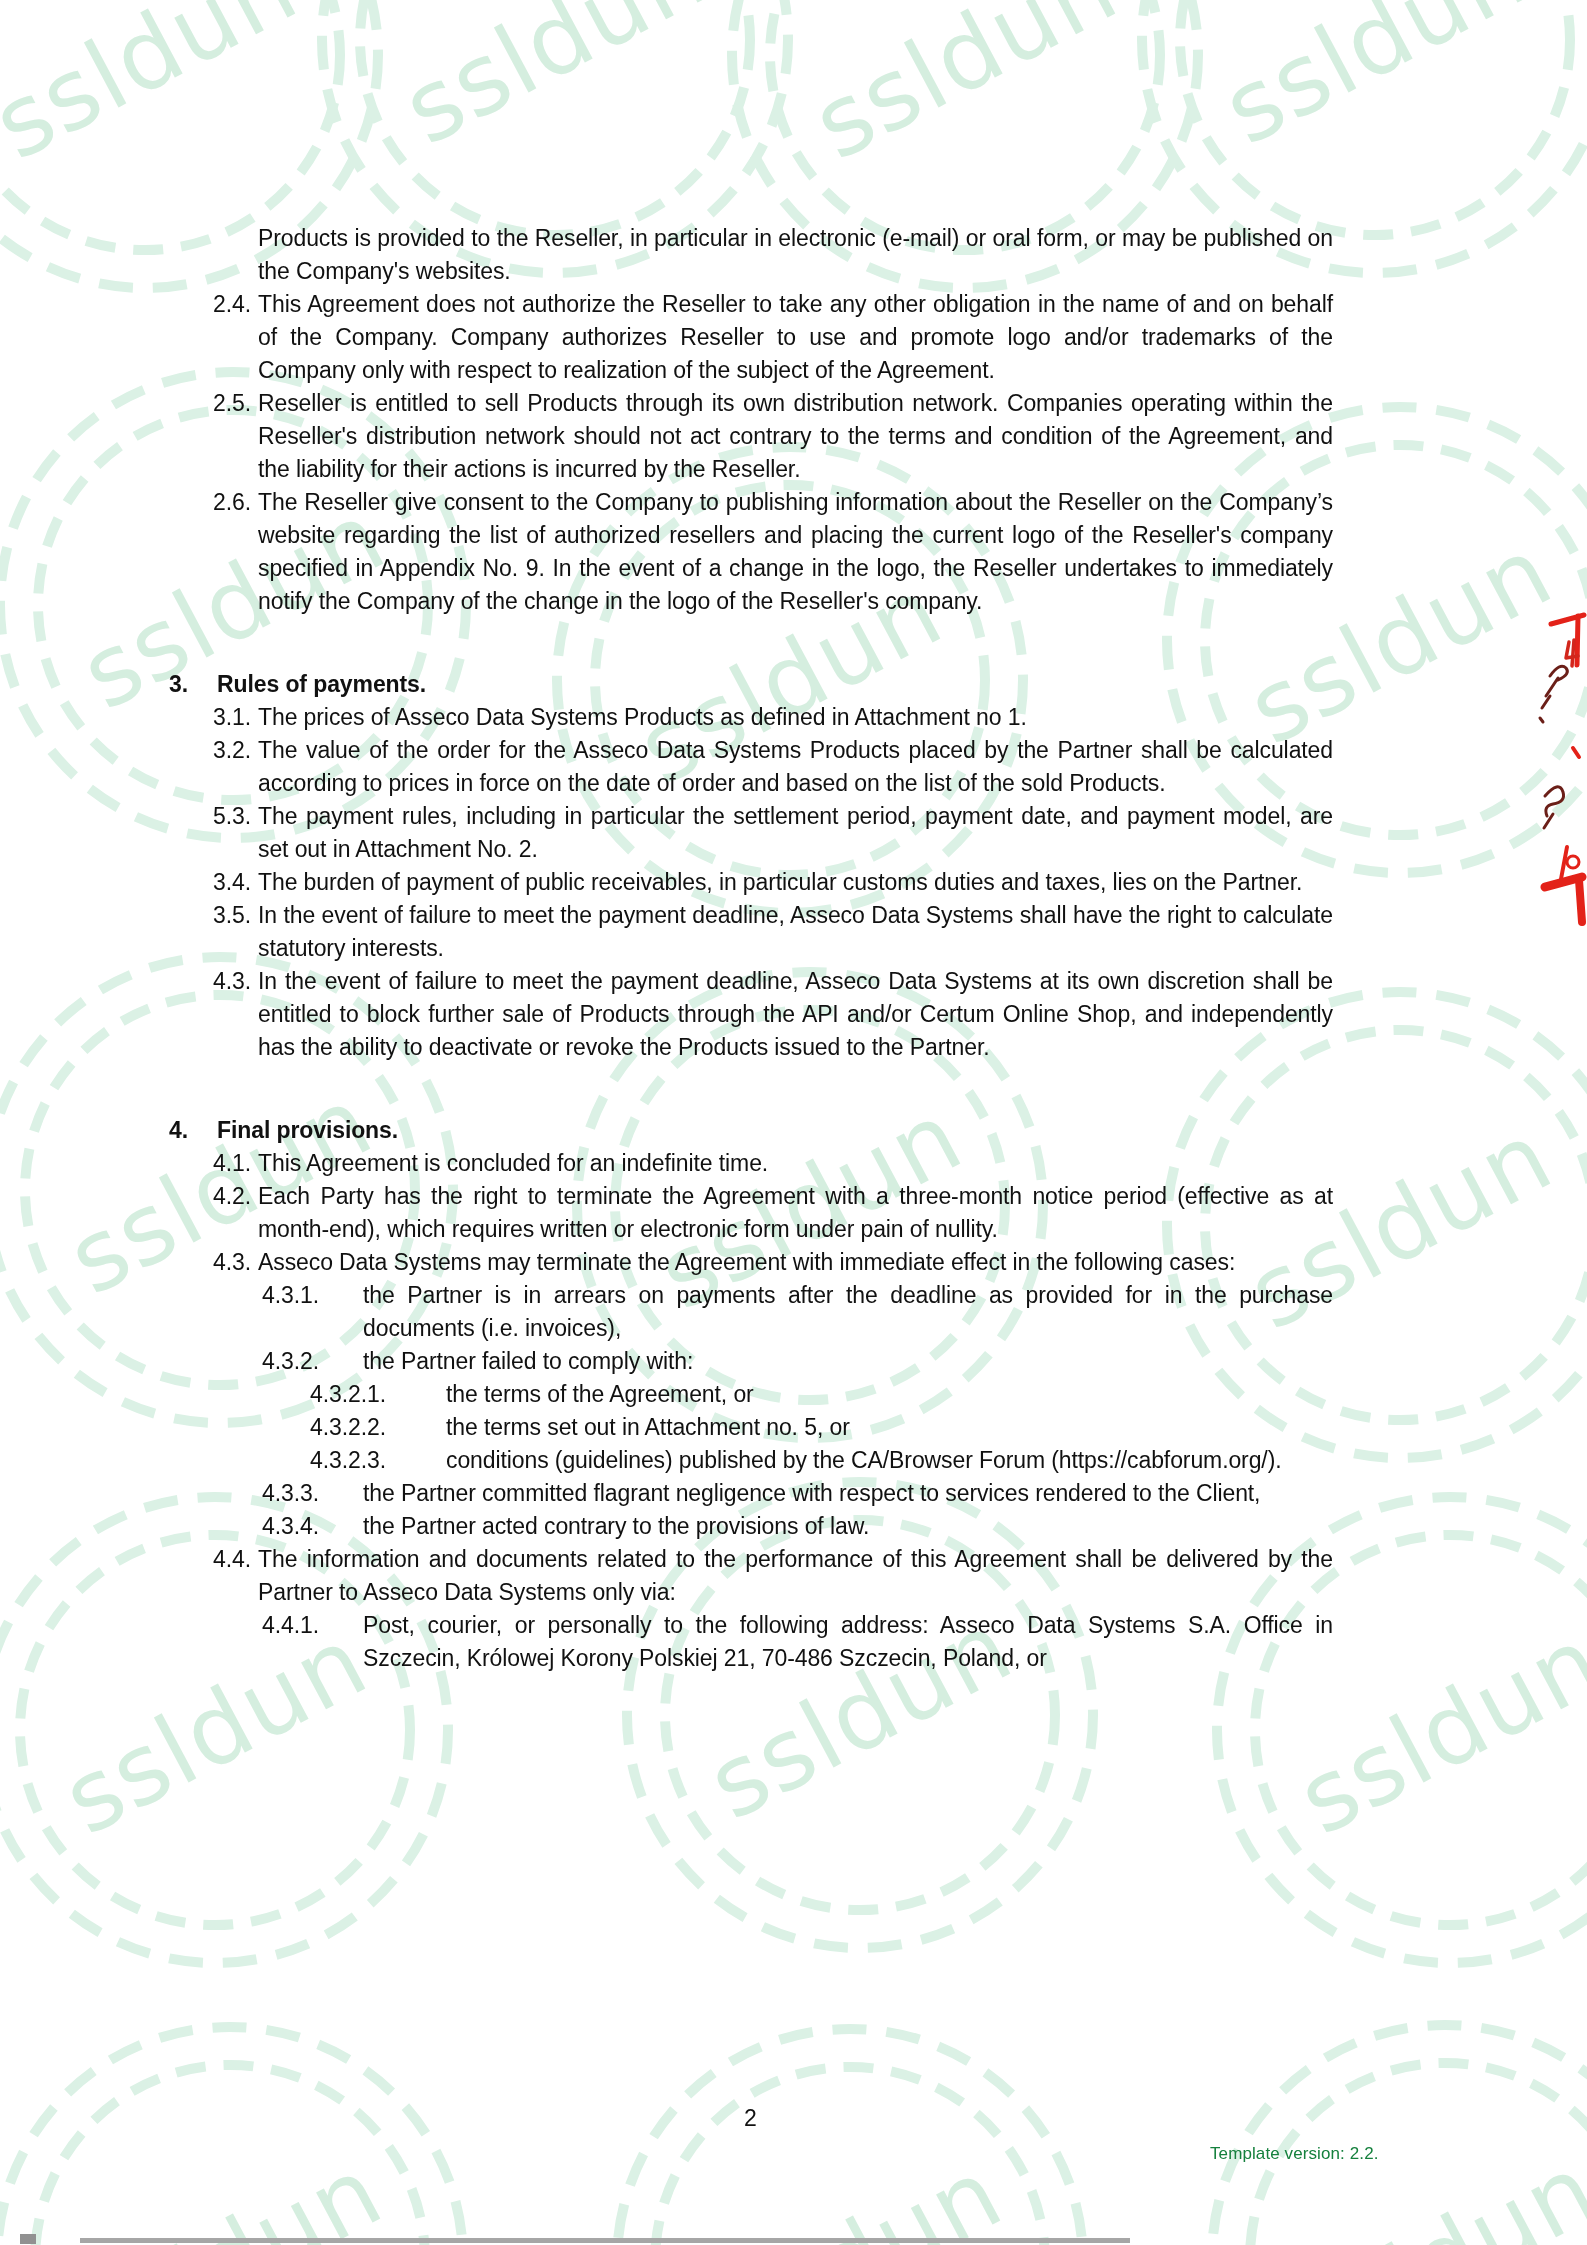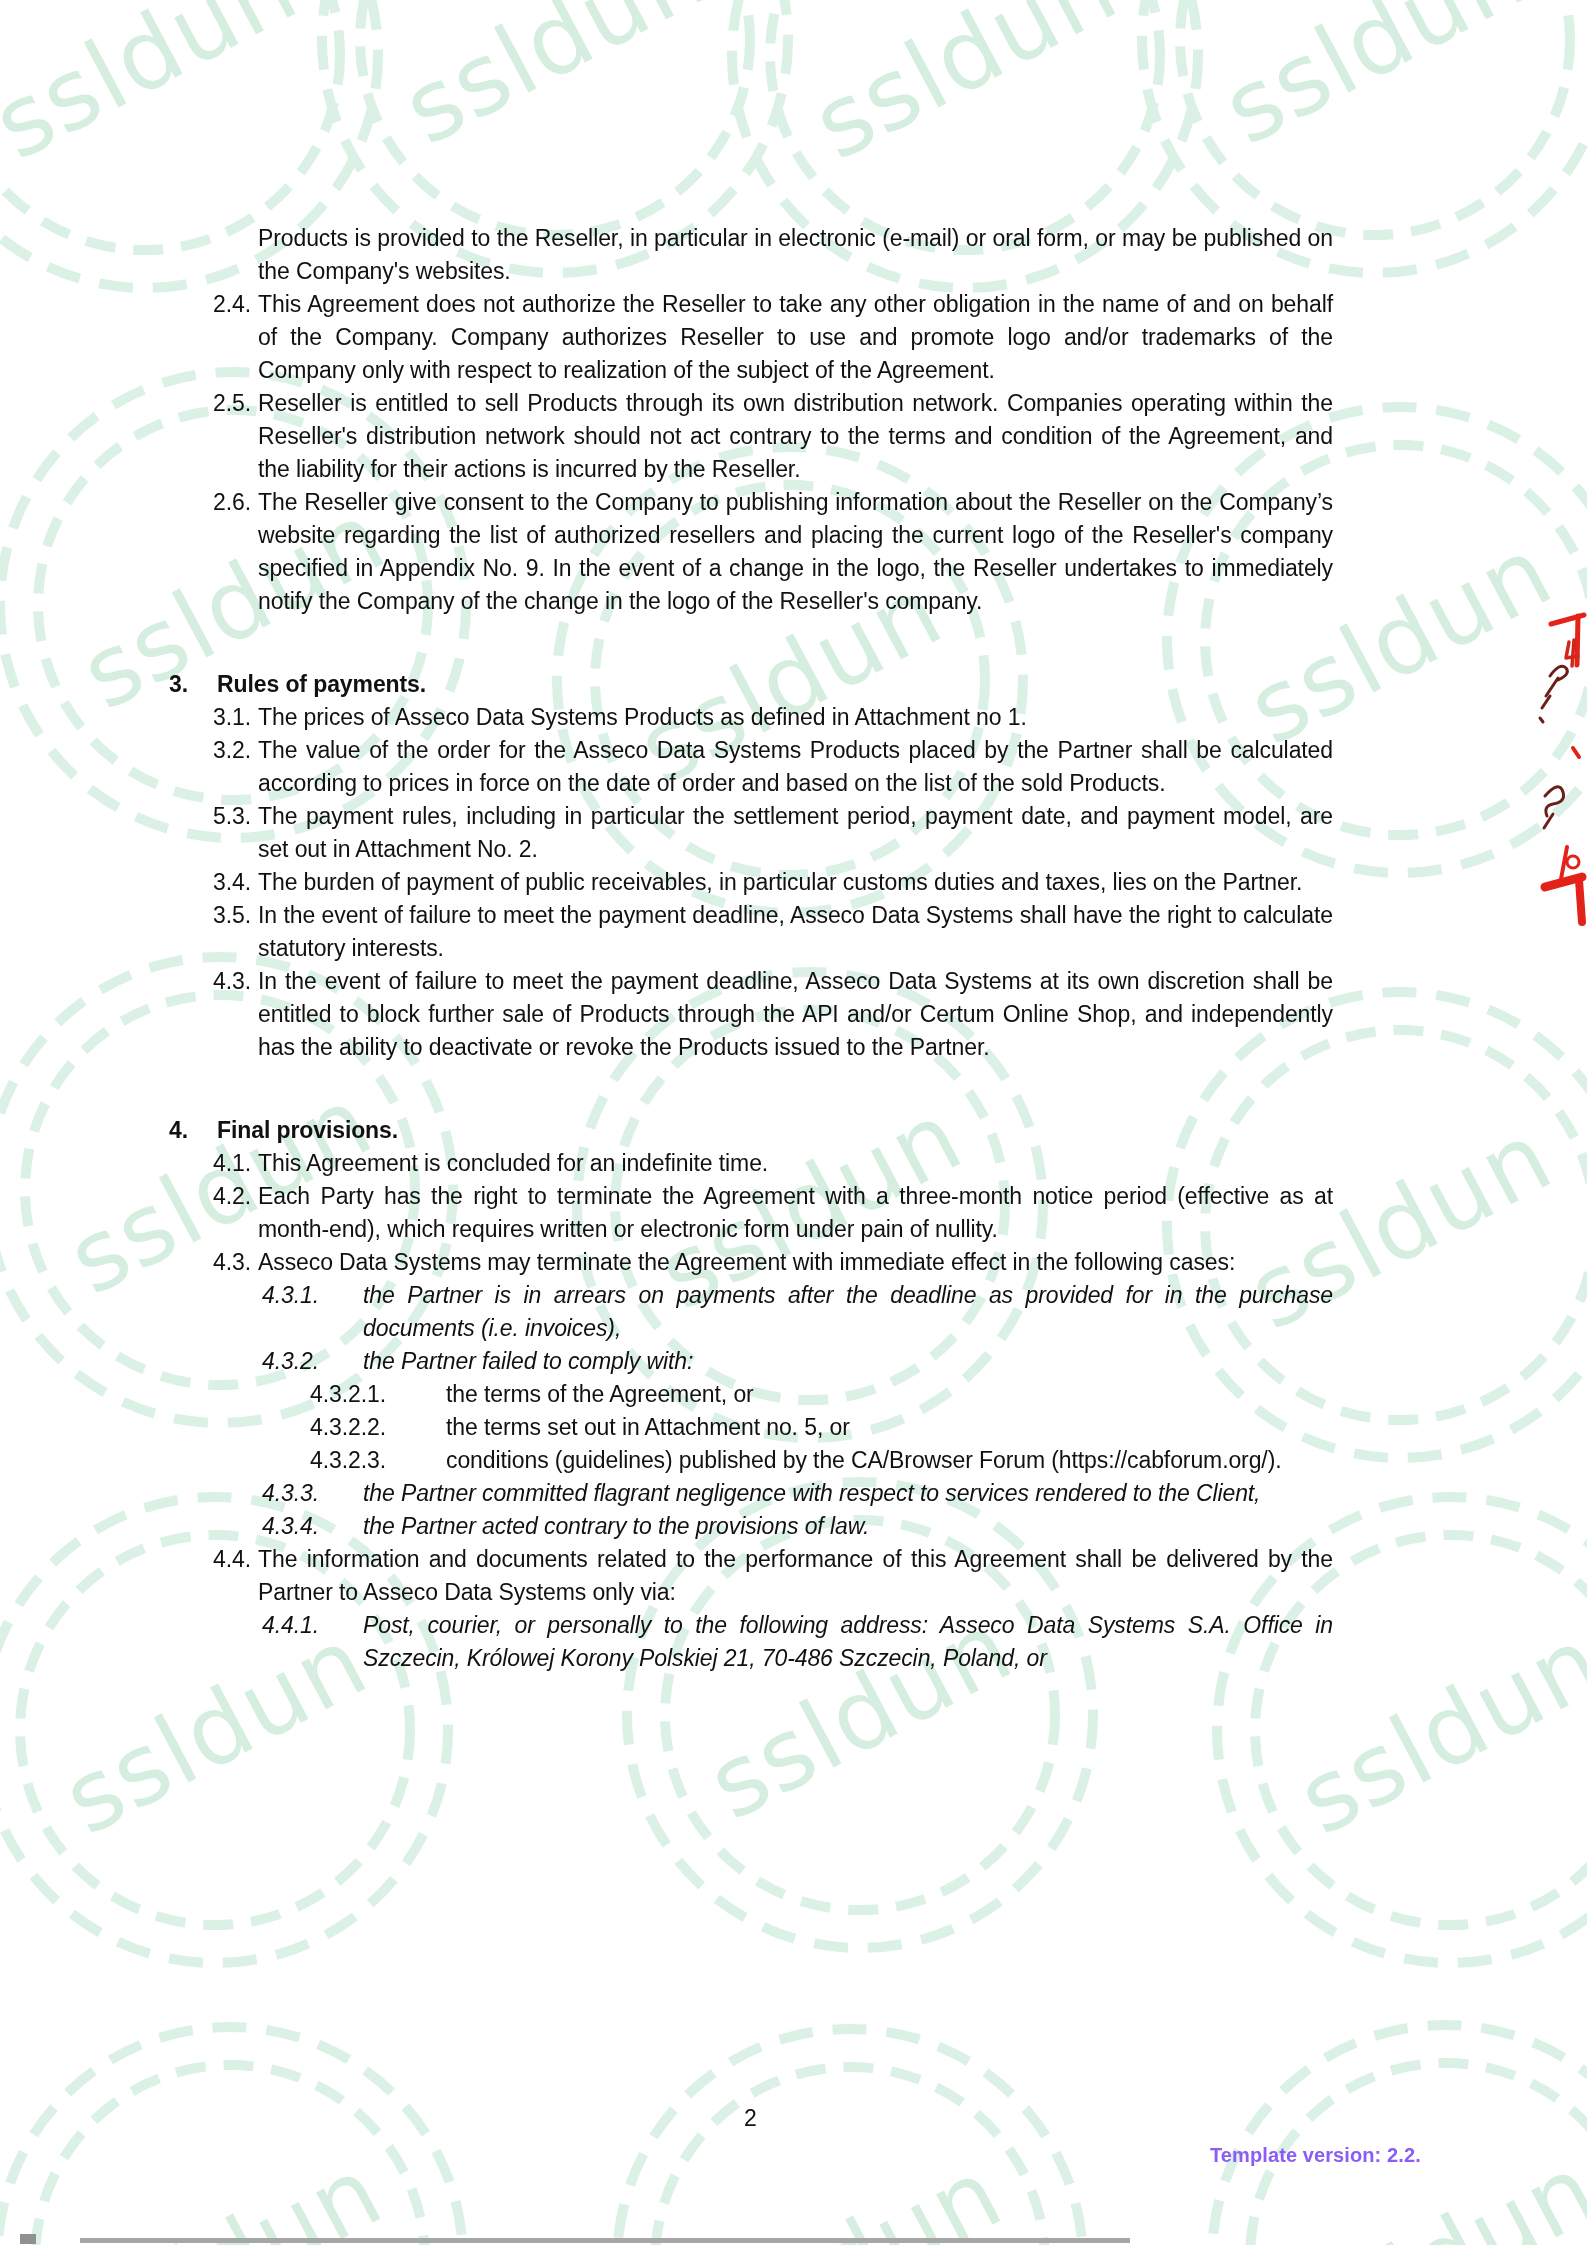--- a/index.html
+++ b/index.html
@@ -23,31 +23,31 @@
     position:absolute; left:0; top:222px; width:1587px; z-index:2;
     font-size:23px; line-height:33px; letter-spacing:-0.1px;
   }
   .block { position:relative; text-align:justify; }
   .block .num { position:absolute; top:0; }
   .continuation { margin-left:258px; width:1075px; }
   .item2 { margin-left:258px; width:1075px; }
   .item2 .num { left:-45px; }
   .section { margin-left:217px; width:1110px; font-weight:bold; margin-top:50px; text-align:left; }
   .section .num { left:-48px; }
-  .item3 { margin-left:363px; width:970px;font-style:italic; }
+  .item3 { margin-left:363px; width:970px; }
   .item3 .num { left:-101px; }
   .item4 { margin-left:446px; width:887px; }
   .item4 .num { left:-136px; }
   .page-number {
     position:absolute; left:744px; top:2103px; z-index:2;
     font-size:23px; line-height:30px;
   }
   .template-version {
     position:absolute; left:1210px; top:2144px; z-index:2;
-    font-size:20px; font-weight:bold; letter-spacing:0.1px; color:#8b5cf6;
+    font-size:17px; font-weight:normal; letter-spacing:0.1px; color:#15803d;
   }
   .red-marks { position:absolute; left:1520px; top:600px; z-index:3; }
   .scan-strip {
     position:absolute; left:80px; top:2238px; width:1050px; height:5px;
     background:#a6a6a6; z-index:2;
   }
   .scan-corner {
     position:absolute; left:20px; top:2234px; width:16px; height:10px;
     background:#919191; z-index:2;
   }

